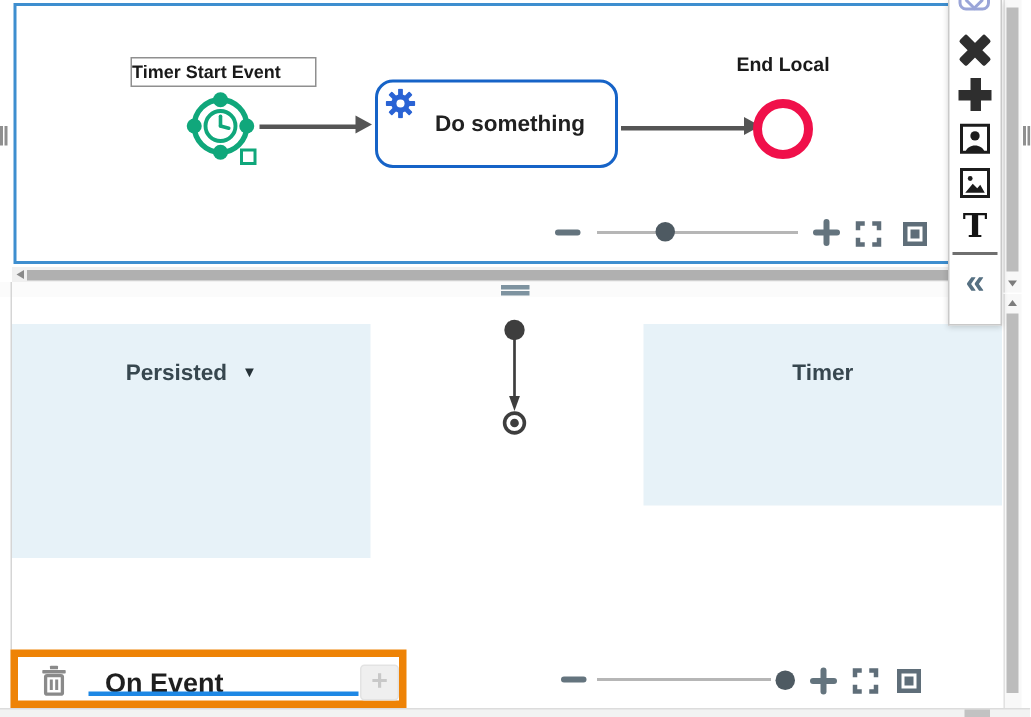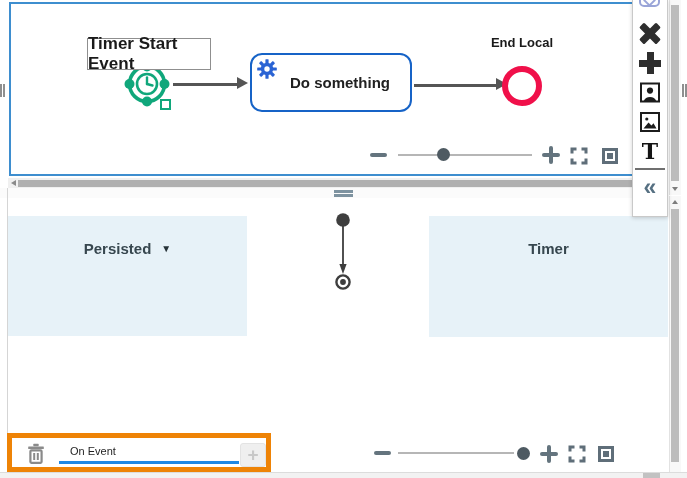--- a/index.html
+++ b/index.html
@@ -8,23 +8,23 @@
     position:relative; width:687px; height:478px;
     background:#fff; overflow:hidden;
     font-family:"Liberation Sans", sans-serif;
   }
   .abs { position:absolute; }
 
   
   .canvas-frame { left:9px; top:2px; width:659px; height:174px;
     border:2px solid #3E8ECF; background:#fff; }
 
-  .timer-label { left:87px; top:38px; width:124px; height:32px;
+  .timer-label { left:87px; top:38px; width:124px; height:20px;
     border:1px solid #8f8f8f; background:#fff; display:flex; align-items:center;
-    justify-content:flex-start; font-size:17px; font-weight:bold; color:#1a1a1a; z-index:2;}
+    justify-content:flex-start; font-size:12px; font-weight:bold; color:#1a1a1a; z-index:2;}
   .timer-svg { left:121px; top:58px; }
   .timer-square { left:160px; top:99px; width:11px; height:11px;
     border:2.5px solid #10A77B; background:#fff; }
 
   .arrow-line { height:2.5px; background:#555; }
   .arrow1-line { left:173px; top:83px; width:65px; }
   .arrow1-head { left:237px; top:77px; width:0; height:0;
     border-left:11px solid #555; border-top:6.5px solid transparent; border-bottom:6.5px solid transparent; }
   .arrow2-line { left:414px; top:84px; width:83px; }
   .arrow2-head { left:496px; top:78px; width:0; height:0;
@@ -66,33 +66,33 @@
   .hscroll-thumb { left:18px; top:180px; width:614px; height:7px; background:#b0b0b0; }
 
   
   .splitter { left:0; top:188px; width:668px; height:10px; background:#fbfbfb; }
   .split-grip1 { left:334px; top:190px; width:19px; height:2.5px; background:#7e93a0; }
   .split-grip2 { left:334px; top:194px; width:19px; height:2.5px; background:#7e93a0; }
 
   
   .pane-left-border { left:7px; top:188px; width:1px; height:284px; background:#d5d5d5; }
   .scope-panel { background:#E7F2F8; display:flex; justify-content:center; }
-  .panel-persisted { left:8px; top:216px; width:239px; height:120px; }
+  .panel-persisted { left:8px; top:216px; width:239px; height:156px; }
   .panel-local { left:429px; top:216px; width:239px; height:121px; }
   .scope-label-row { margin-top:22px; display:flex; align-items:center; height:20px;
     font-size:15px; font-weight:bold; color:#37474f; }
   .scope-caret { font-size:10px; margin-left:10px; color:#263238; }
 
   .connector-svg { left:330px; top:211px; }
 
   
   .event-row { left:7px; top:433px; width:264px; height:39px;
     border:5px solid #EE8306; background:#fff; z-index:3; }
   .trash-svg { left:27px; top:443px; z-index:4; }
-  .event-name { left:70px; top:445px; font-size:11px; font-weight:normal; color:#1f1f1f; z-index:4; }
+  .event-name { left:70px; top:445px; font-size:18px; font-weight:bold; color:#1f1f1f; z-index:4; }
   .event-underline { left:59px; top:461px; width:180px; height:2.5px; background:#1E88E5; z-index:4; }
   .event-add-btn { left:240px; top:443px; width:26px; height:24px;
     background:#efefef; border:1px solid #e3e3e3; border-radius:3px; z-index:4;
     display:flex; align-items:center; justify-content:center;
     font-size:19px; font-weight:bold; color:#c8c8c8; }
 
   
   .palette { left:632px; top:0; width:36px; height:217px; background:#fff;
     border:1px solid #c9c9c9; border-top:none; box-shadow:0 1px 4px rgba(0,0,0,.18); z-index:6; }
   .pal-clip { position:absolute; left:0; top:0; width:34px; height:9px; overflow:hidden; }

